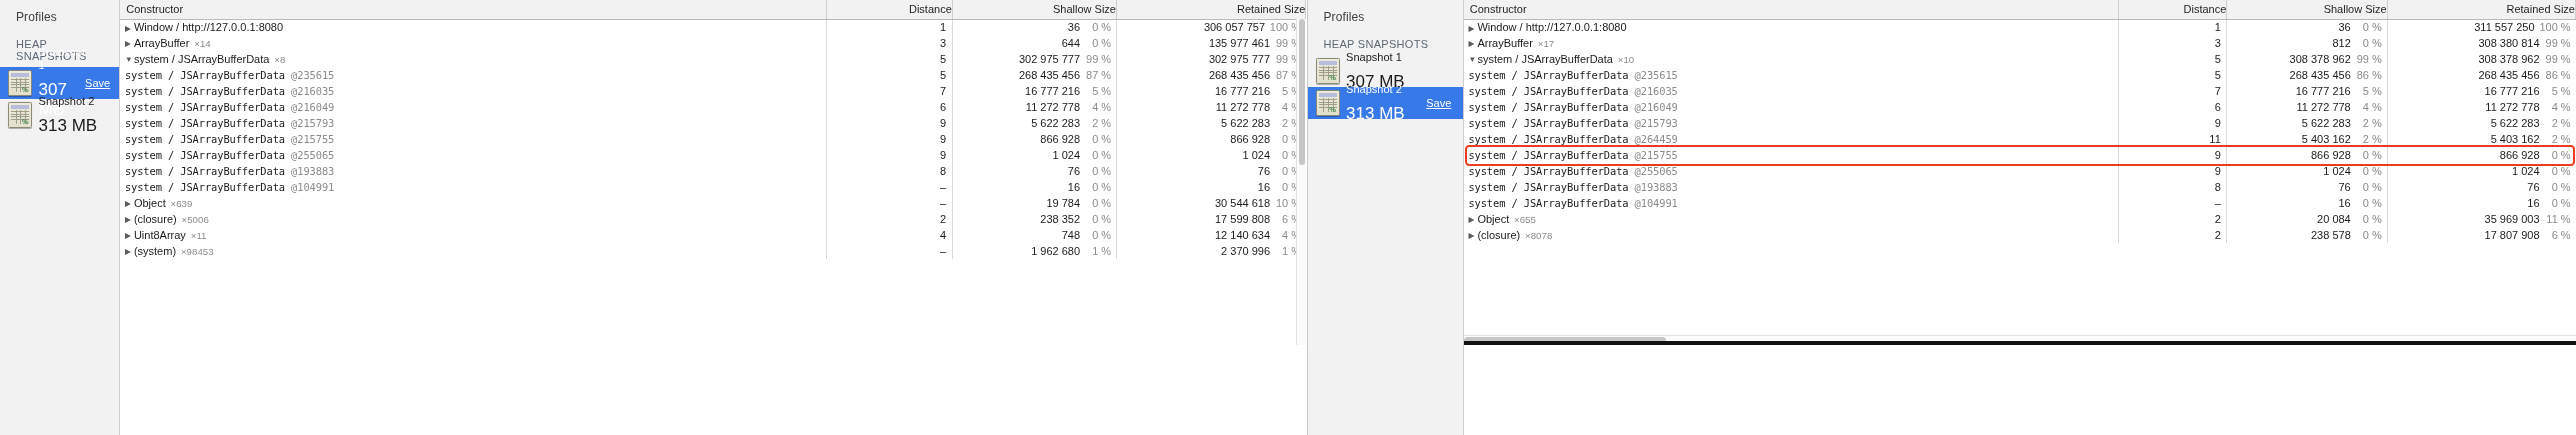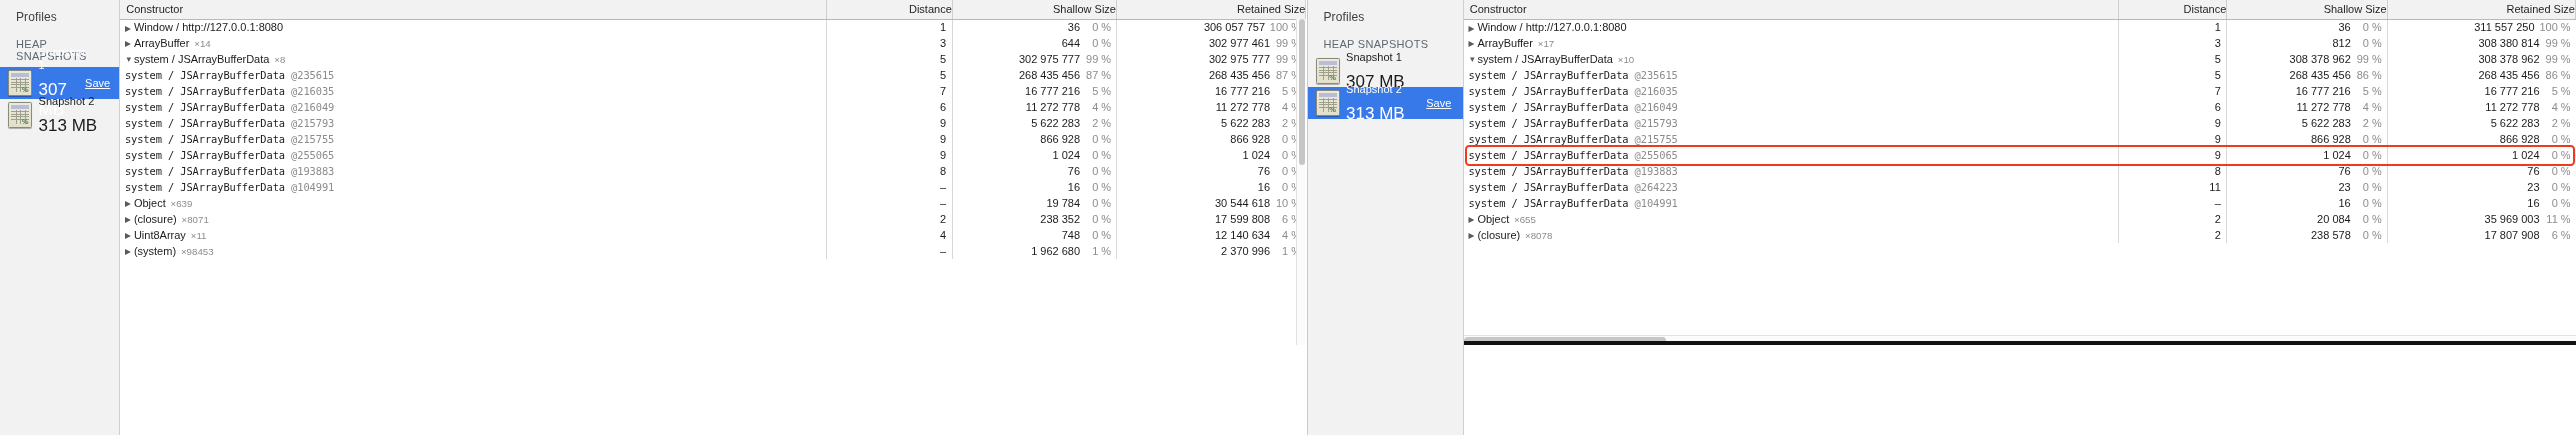--- a/index.html
+++ b/index.html
@@ -196,21 +196,21 @@
                 <span class="distcell">3</span>
               </td>
               <td>
                 <span class="cellnum">
                   <span class="val">644</span>
                   <span class="pct">0 %</span>
                 </span>
               </td>
               <td class="last">
                 <span class="cellnum">
-                  <span class="val">302 977 461</span>
+                  <span class="val">135 977 461</span>
                   <span class="pct">99 %</span>
                 </span>
               </td>
             </tr>
             <tr>
               <td class="ctor"><span class="tw">▼</span><span>system / JSArrayBufferData</span><span class="xcount">×8</span></td>
               <td>
                 <span class="distcell">5</span>
               </td>
               <td>
@@ -382,21 +382,21 @@
                 </span>
               </td>
               <td class="last">
                 <span class="cellnum">
                   <span class="val">30 544 618</span>
                   <span class="pct">10 %</span>
                 </span>
               </td>
             </tr>
             <tr>
-              <td class="ctor"><span class="tw">▶</span><span>(closure)</span><span class="xcount">×8071</span></td>
+              <td class="ctor"><span class="tw">▶</span><span>(closure)</span><span class="xcount">×5006</span></td>
               <td>
                 <span class="distcell">2</span>
               </td>
               <td>
                 <span class="cellnum">
                   <span class="val">238 352</span>
                   <span class="pct">0 %</span>
                 </span>
               </td>
               <td class="last">
@@ -634,20 +634,38 @@
                 </span>
               </td>
               <td class="last">
                 <span class="cellnum">
                   <span class="val">5 622 283</span>
                   <span class="pct">2 %</span>
                 </span>
               </td>
             </tr>
             <tr>
+              <td class="ctor indent1"><span class="mono">system / JSArrayBufferData</span><span class="mono at"> @264459</span></td>
+              <td>
+                <span class="distcell">11</span>
+              </td>
+              <td>
+                <span class="cellnum">
+                  <span class="val">5 403 162</span>
+                  <span class="pct">2 %</span>
+                </span>
+              </td>
+              <td class="last">
+                <span class="cellnum">
+                  <span class="val">5 403 162</span>
+                  <span class="pct">2 %</span>
+                </span>
+              </td>
+            </tr>
+            <tr>
               <td class="ctor indent1"><span class="mono">system / JSArrayBufferData</span><span class="mono at"> @215755</span></td>
               <td>
                 <span class="distcell">9</span>
               </td>
               <td>
                 <span class="cellnum">
                   <span class="val">866 928</span>
                   <span class="pct">0 %</span>
                 </span>
               </td>
@@ -683,38 +701,20 @@
               </td>
               <td>
                 <span class="cellnum">
                   <span class="val">76</span>
                   <span class="pct">0 %</span>
                 </span>
               </td>
               <td class="last">
                 <span class="cellnum">
                   <span class="val">76</span>
-                  <span class="pct">0 %</span>
-                </span>
-              </td>
-            </tr>
-            <tr>
-              <td class="ctor indent1"><span class="mono">system / JSArrayBufferData</span><span class="mono at"> @264223</span></td>
-              <td>
-                <span class="distcell">11</span>
-              </td>
-              <td>
-                <span class="cellnum">
-                  <span class="val">23</span>
-                  <span class="pct">0 %</span>
-                </span>
-              </td>
-              <td class="last">
-                <span class="cellnum">
-                  <span class="val">23</span>
                   <span class="pct">0 %</span>
                 </span>
               </td>
             </tr>
             <tr>
               <td class="ctor indent1"><span class="mono">system / JSArrayBufferData</span><span class="mono at"> @104991</span></td>
               <td>
                 <span class="distcell">–</span>
               </td>
               <td>

